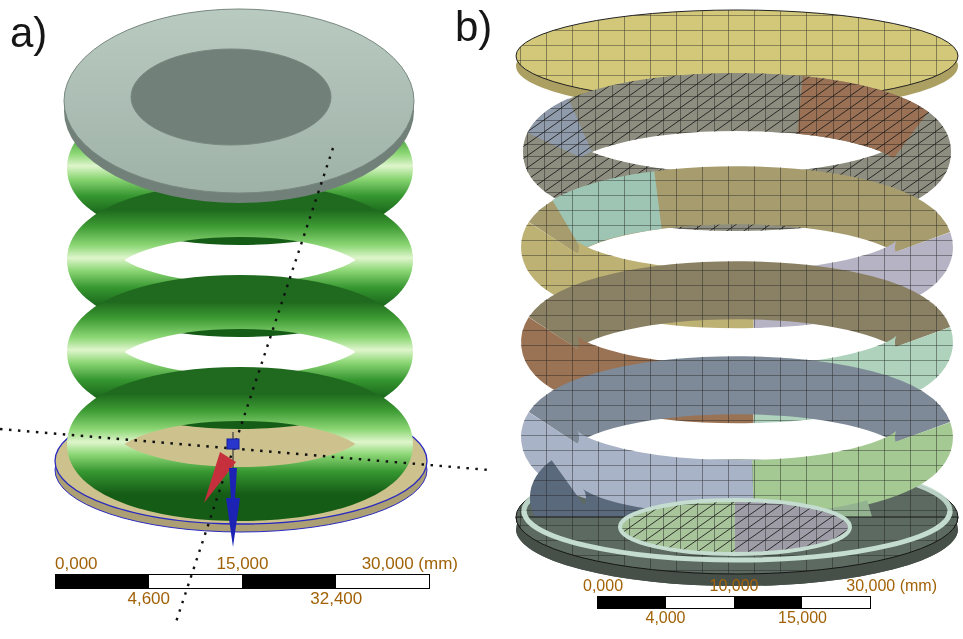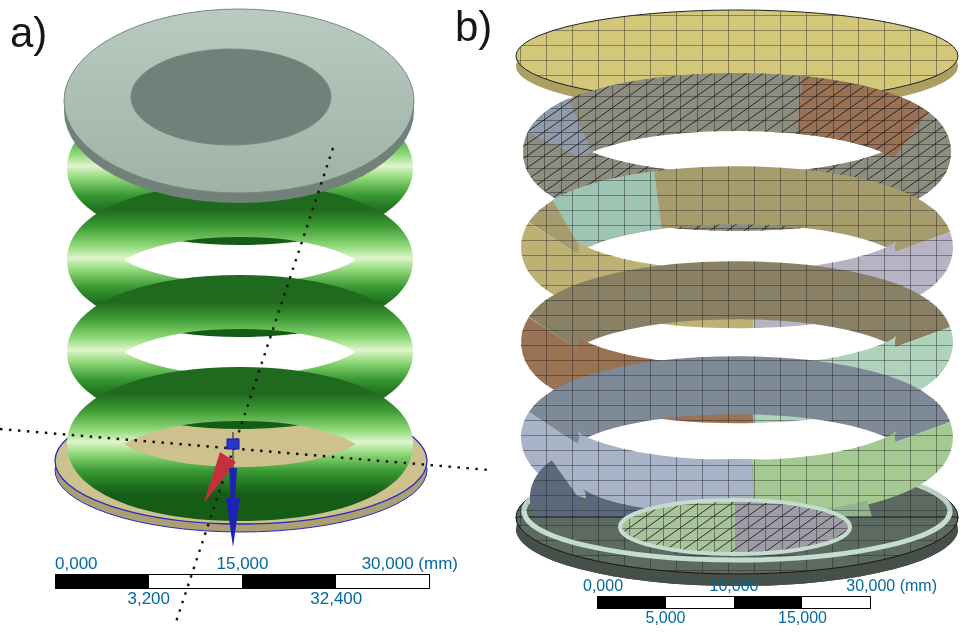--- a/index.html
+++ b/index.html
@@ -7,21 +7,21 @@
     position:relative;width:963px;height:639px;background:#ffffff;
     font-family:"Liberation Sans",sans-serif;overflow:hidden;
   }
   .viewport-svg{position:absolute;left:0;top:0;}
   .panel-label{
     position:absolute;font-size:42px;color:#161616;line-height:1;
     font-family:"Liberation Sans",sans-serif;
   }
   .panel-label.a{left:10px;top:12px;}
   .panel-label.b{left:455px;top:6px;}
-  .scalebar{position:absolute;color:#0369a1;}
+  .scalebar{position:absolute;color:#a16207;}
   .sb-row{position:relative;height:20px;font-size:17px;}
   .sb-row span{position:absolute;white-space:nowrap;}
   .sb-bar{
     position:relative;height:15px;border:1px solid #000;box-sizing:border-box;
     background:linear-gradient(to right,#000 0 25%,transparent 25% 50%,#000 50% 75%,transparent 75% 100%);
   }
   .t0{left:0;}
   .t1{left:50%;transform:translateX(-50%);}
   .t2{right:-28px;}
   .b0{left:25%;transform:translateX(-50%);}
@@ -158,31 +158,31 @@
   <div class="panel-label b">b)</div>
 
   <div class="scalebar scalebar-a">
     <div class="sb-row">
       <span class="t0">0,000</span>
       <span class="t1">15,000</span>
       <span class="t2">30,000 (mm)</span>
     </div>
     <div class="sb-bar"></div>
     <div class="sb-row">
-      <span class="b0">3,200</span>
+      <span class="b0">4,600</span>
       <span class="b1">32,400</span>
     </div>
   </div>
 
   <div class="scalebar scalebar-b">
     <div class="sb-row">
       <span class="t0">0,000</span>
       <span class="t1">10,000</span>
       <span class="t2">30,000 (mm)</span>
     </div>
     <div class="sb-bar"></div>
     <div class="sb-row">
-      <span class="b0">5,000</span>
+      <span class="b0">4,000</span>
       <span class="b1">15,000</span>
     </div>
   </div>
 
 </div>
 
 </body></html>

